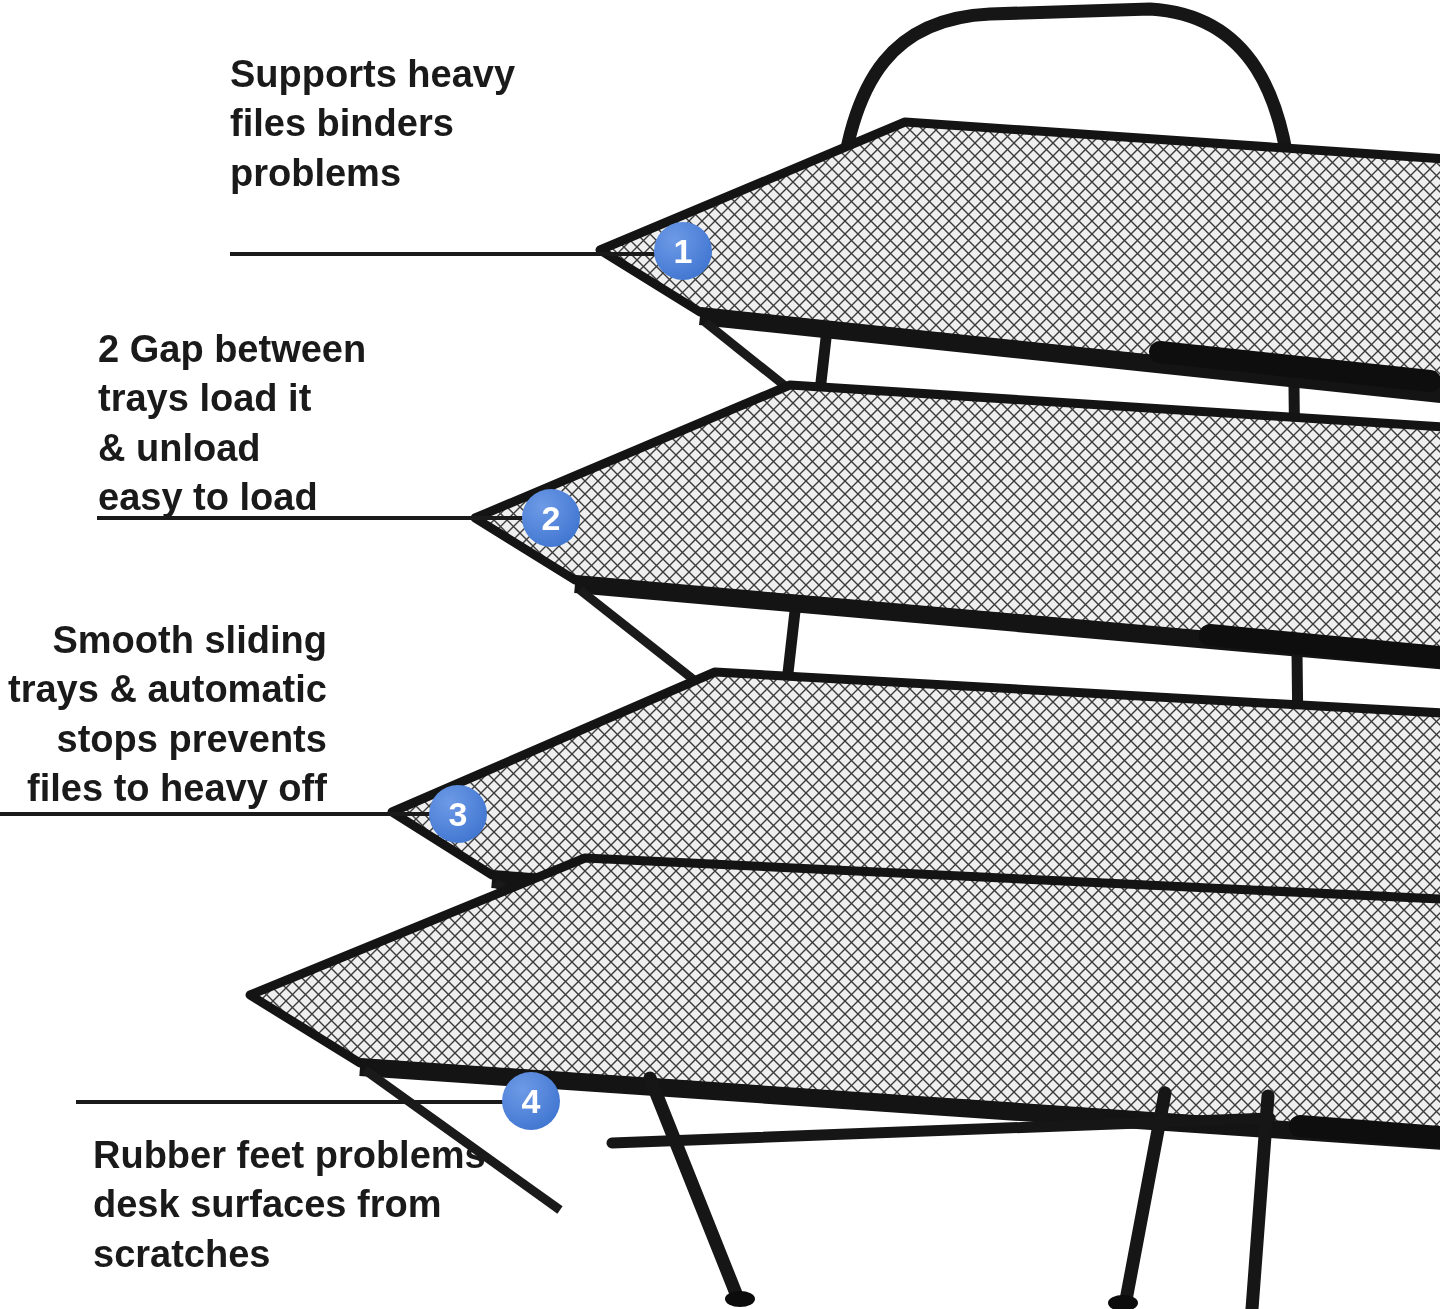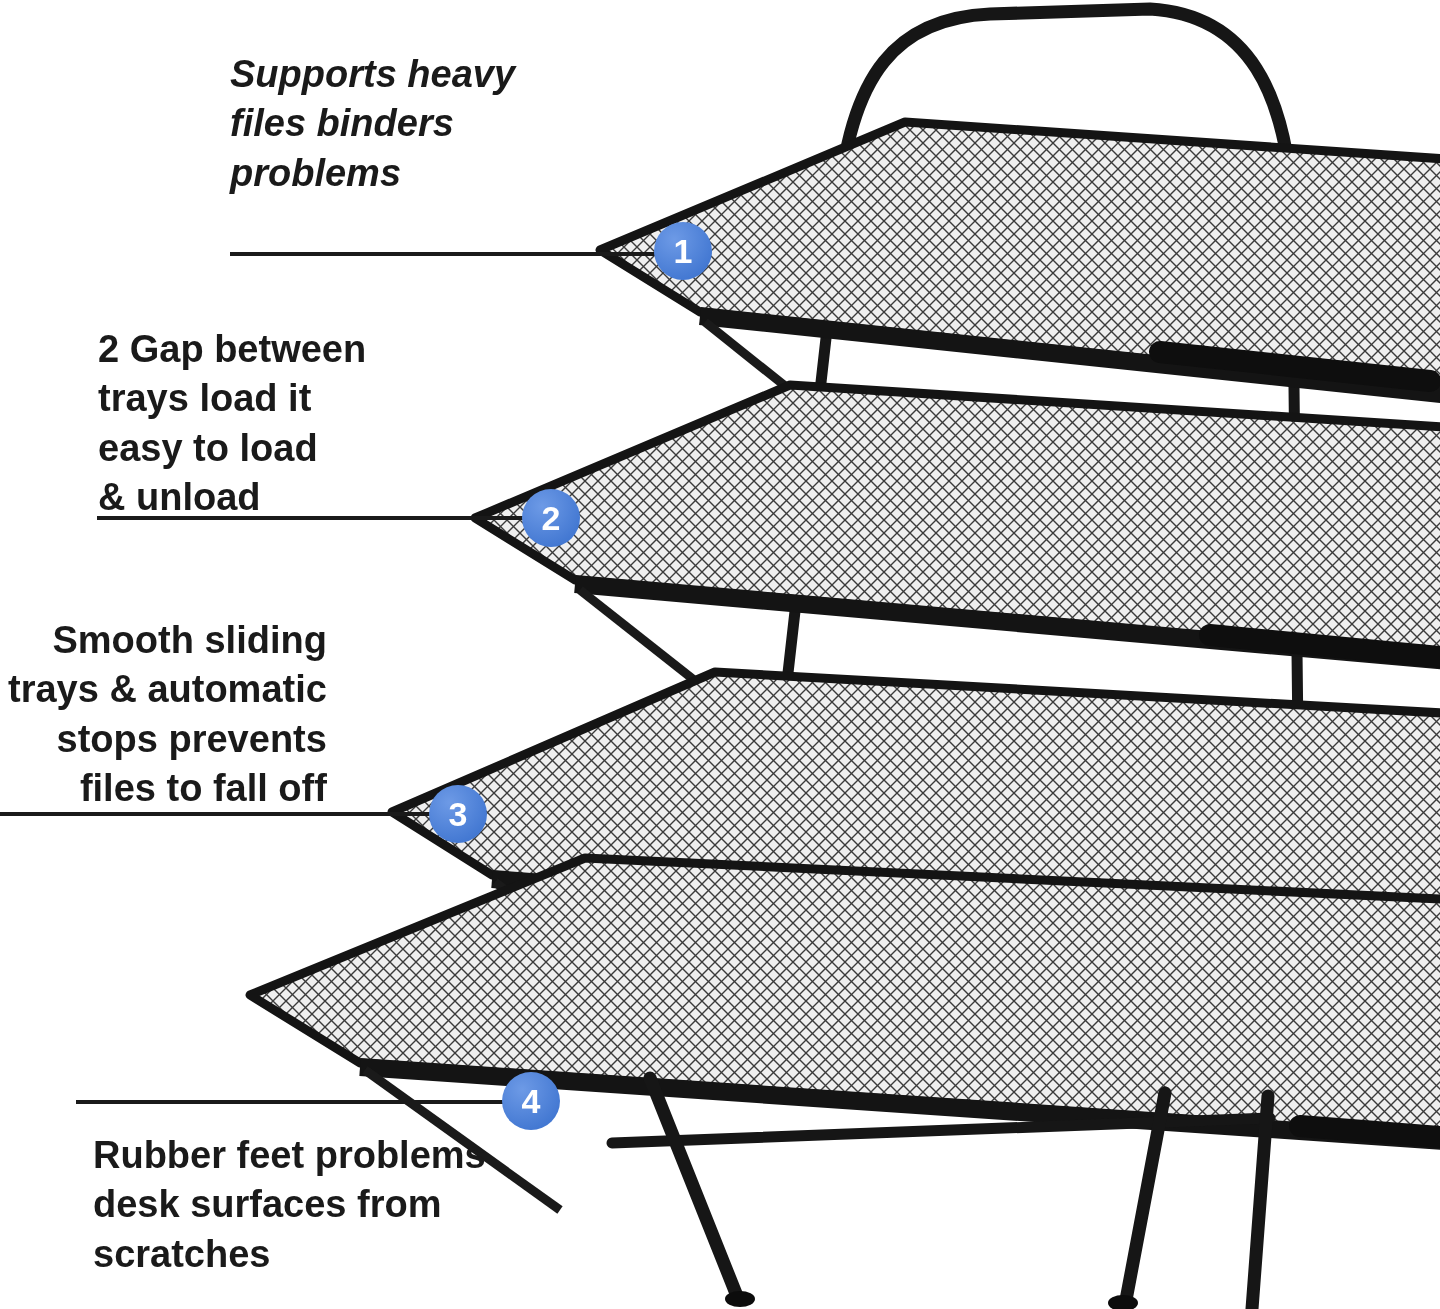--- a/index.html
+++ b/index.html
@@ -17,21 +17,21 @@
   .product-svg { position:absolute; left:0; top:0; width:1440px; height:1309px; }
 
   .callout {
     position:absolute;
     color:#1a1a1a;
     font-weight:700;
     font-size:38px;
     line-height:1.3;
     white-space:nowrap;
   }
-  .ann1 { left:230px; top:50px;font-style:italic; }
+  .ann1 { left:230px; top:50px; }
   .ann2 { left:98px;  top:325px; }
   .ann3 { left:8px;   top:616px;text-align:right; }
   .ann4 { left:93px;  top:1131px; }
 
   .connector {
     position:absolute;
     height:4px;
     background:#1a1a1a;
   }
   .c1 { left:230px; top:252px;  width:432px; }
@@ -128,31 +128,31 @@
     <div>Supports heavy</div>
     <div>files binders</div>
     <div>problems</div>
   </div>
   <div class="connector c1"></div>
   <div class="badge b1">1</div>
 
   <div class="callout ann2">
     <div>2 Gap between</div>
     <div>trays load it</div>
+    <div>&amp; unload</div>
     <div>easy to load</div>
-    <div>&amp; unload</div>
   </div>
   <div class="connector c2"></div>
   <div class="badge b2">2</div>
 
   <div class="callout ann3">
     <div>Smooth sliding</div>
     <div>trays &amp; automatic</div>
     <div>stops prevents</div>
-    <div>files to fall off</div>
+    <div>files to heavy off</div>
   </div>
   <div class="connector c3"></div>
   <div class="badge b3">3</div>
 
   <div class="callout ann4">
     <div>Rubber feet problems</div>
     <div>desk surfaces from</div>
     <div>scratches</div>
   </div>
   <div class="connector c4"></div>

